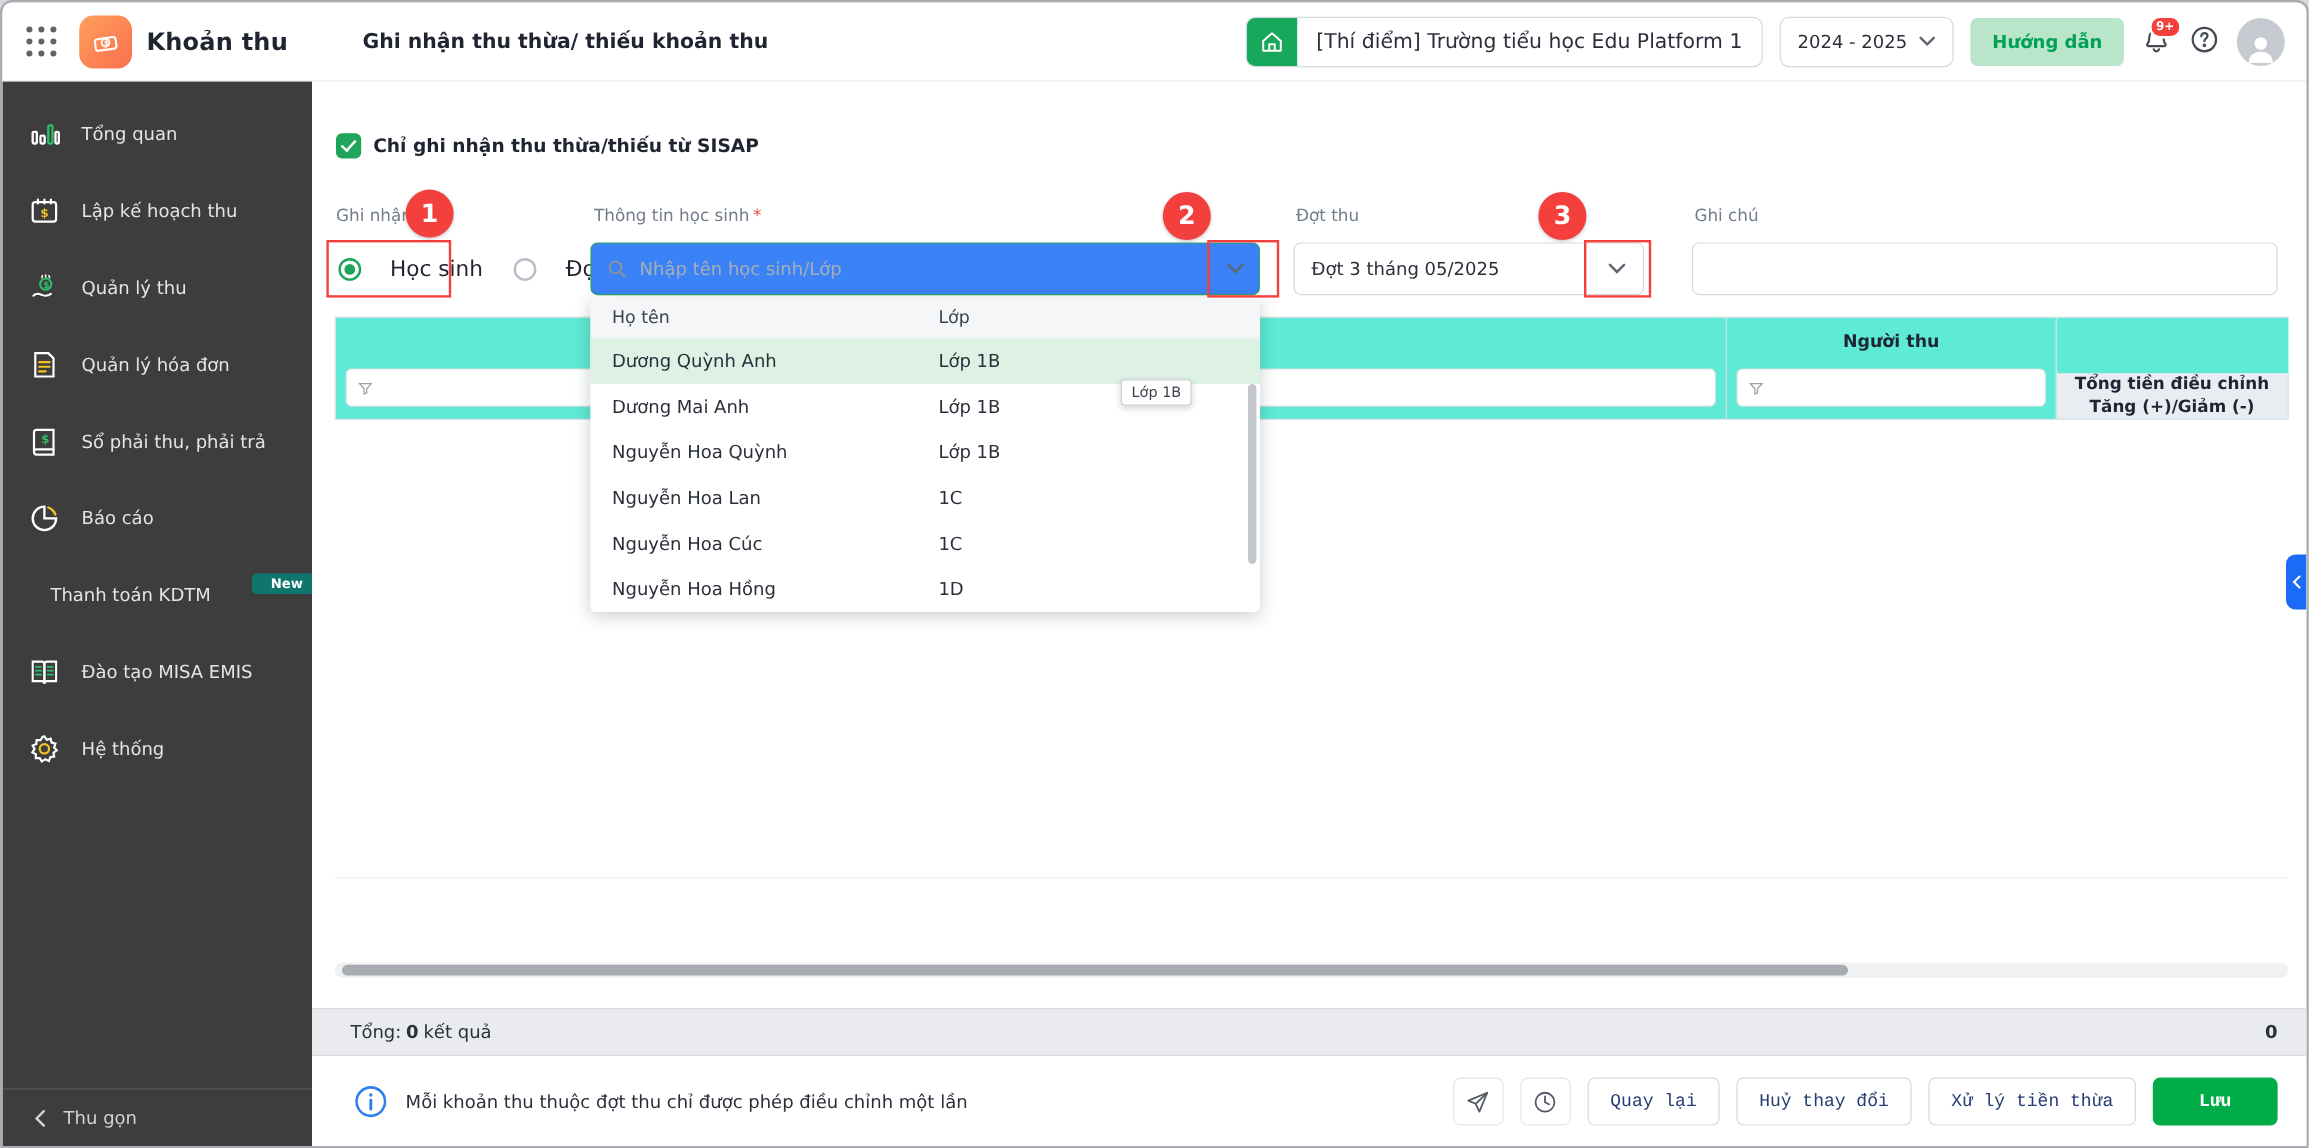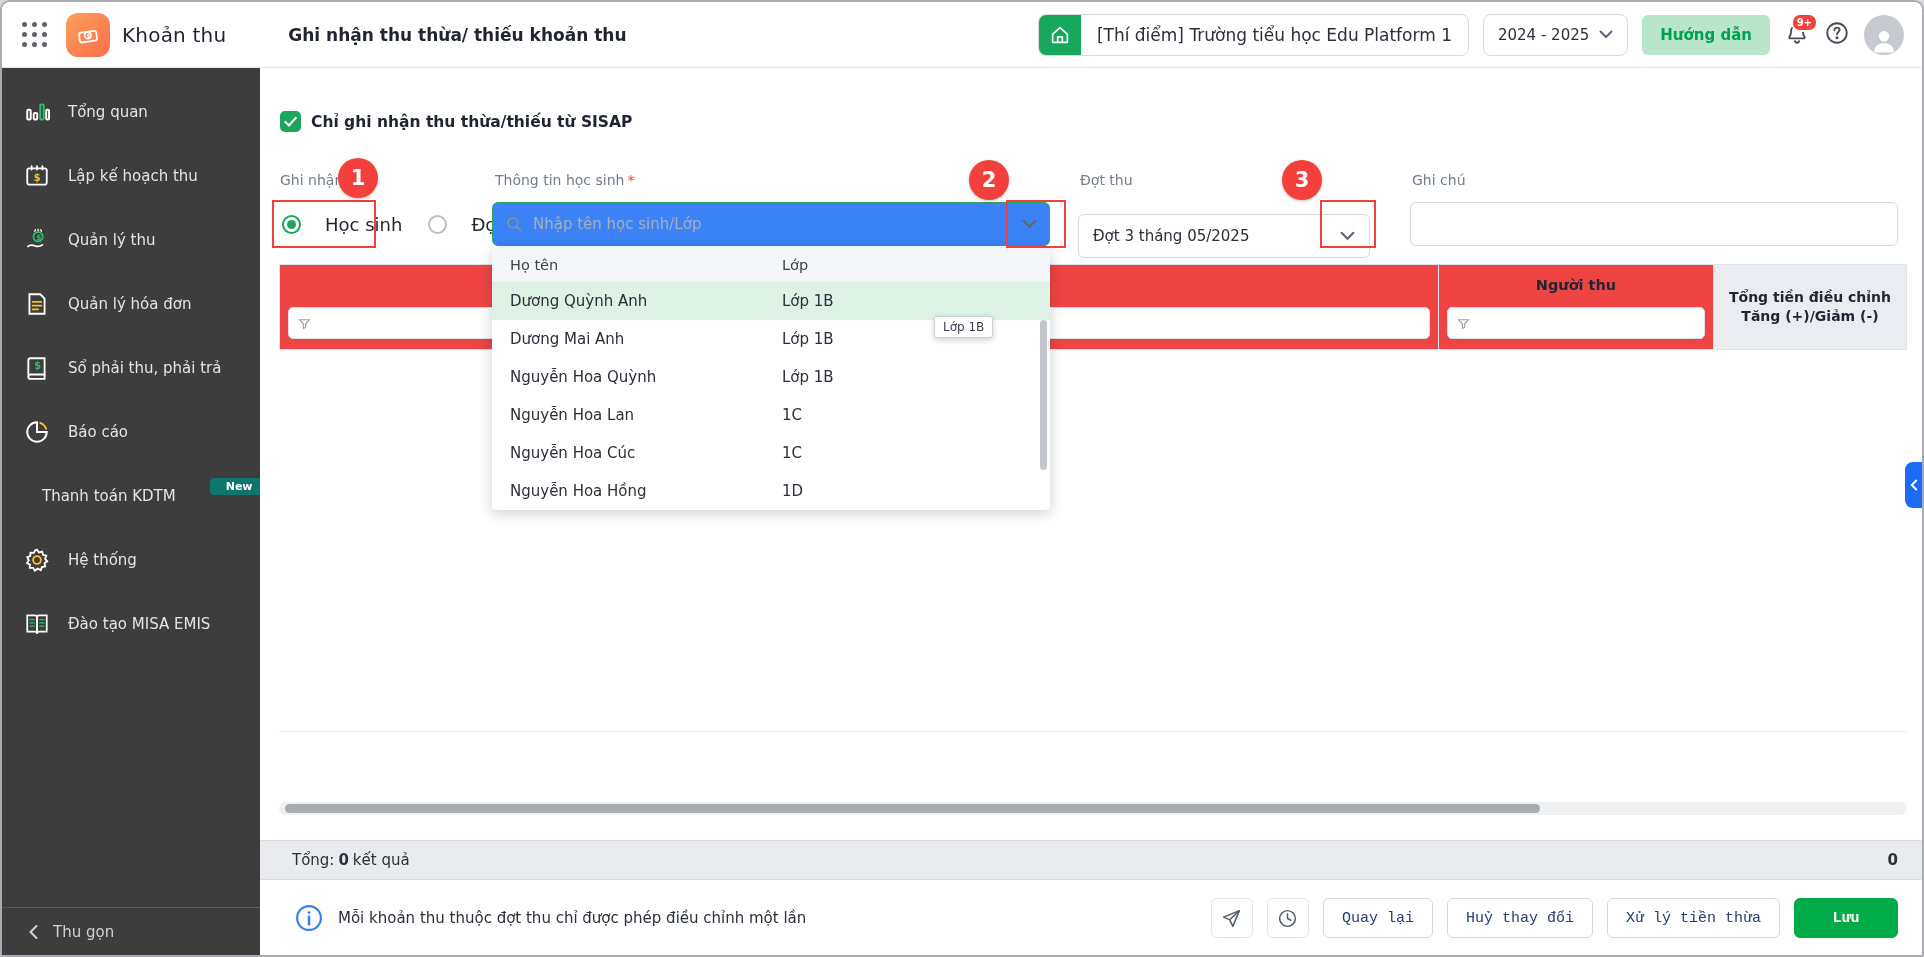--- a/index.html
+++ b/index.html
@@ -6,21 +6,21 @@
   body { background:#d7d9dd; font-family:"DejaVu Sans","Liberation Sans",sans-serif; }
   .window { width:1924px; height:957px; background:#fff; border:2px solid #a9abb0;
             border-radius:10px 10px 2px 2px; overflow:hidden; display:flex; flex-direction:column; position:relative; }
 
   
   .header { height:66px; background:#fff; border-bottom:1px solid #e4e6ea; display:flex; align-items:center; padding:0 18px 0 20px; flex:0 0 66px; }
   .grid-icon { width:26px; height:26px; display:grid; grid-template-columns:repeat(3,1fr); gap:4px; margin-right:18px; cursor:pointer; }
   .grid-icon i { width:5px; height:5px; border-radius:50%; background:#5f6368; }
   .app-logo { width:44px; height:44px; border-radius:12px; background:linear-gradient(135deg,#ff9f5a,#f96f4d); display:flex; align-items:center; justify-content:center; margin-right:12px; }
   .app-logo svg { width:26px; height:26px; }
-  .app-name { font-size:20px; font-weight:normal; color:#1f2430; letter-spacing:.2px; }
+  .app-name { font-size:20px; font-weight:bold; color:#1f2430; letter-spacing:.2px; }
   .page-title { font-size:17px; font-weight:bold; color:#1f2430; margin-left:62px; }
   .header-right { margin-left:auto; display:flex; align-items:center; gap:14px; }
   .school-box { display:flex; align-items:center; border:1px solid #d6d9de; border-radius:8px; height:42px; overflow:hidden; background:#fff; cursor:pointer; }
   .school-ico { width:42px; height:42px; background:#18a85c; display:flex; align-items:center; justify-content:center; }
   .school-txt { padding:0 16px; font-size:17px; color:#2a2f3a; white-space:nowrap; }
   .year-box { display:flex; align-items:center; gap:10px; border:1px solid #d6d9de; border-radius:8px; height:42px; padding:16px 14px; font-size:15px; color:#2a2f3a; cursor:pointer; }
   .guide-btn { height:40px; padding:0 18px; background:#b9e5cb; color:#00a155; border:none; border-radius:6px; font-size:15px; font-weight:bold; cursor:pointer; font-family:inherit; }
   .bell-wrap { position:relative; cursor:pointer; }
   .badge-9 { position:absolute; top:-7px; right:-8px; background:#f43f3b; color:#fff; font-size:10px; font-weight:bold; border-radius:9px; padding:2px 4px; border:2px solid #fff; }
   .help-ico { cursor:pointer; }
@@ -47,28 +47,28 @@
 
   .radio-row { position:absolute; left:22px; top:134px; height:44px; display:flex; align-items:center; gap:26px; }
   .radio { display:flex; align-items:center; gap:24px; font-size:18px; color:#1f2430; cursor:pointer;text-align:right; }
   .rdot { width:19px; height:19px; border-radius:50%; border:2px solid #b9bec6; background:#fff; position:relative; }
   .rdot.on { border-color:#1fa45b; }
   .rdot.on::after { content:""; position:absolute; inset:3px; border-radius:50%; background:#1fa45b; }
 
   .combo { position:absolute; left:232px; top:134px; width:558px; height:44px; border:1.5px solid #2aa564; border-radius:6px; background:#3b82f6; display:flex; align-items:center; padding:0 12px; gap:10px; cursor:text; }
   .combo input { border:none; outline:none; flex:1; font-size:15px; color:#2a2f3a; font-family:inherit; background:transparent; }
   .combo input::placeholder { color:#a7aeb8; }
-  .select-box { position:absolute; top:134px; height:44px; border:1px solid #d6d9de; border-radius:6px; background:#fff; display:flex; align-items:center; padding:0 14px; font-size:15px; color:#2a2f3a; cursor:pointer;margin-top:12px; }
+  .select-box { position:absolute; top:134px; height:44px; border:1px solid #d6d9de; border-radius:6px; background:#fff; display:flex; align-items:center; padding:0 14px; font-size:15px; color:#2a2f3a; cursor:pointer; }
   .sel-batch { left:818px; width:292px; }
   .sel-batch .chev { margin-left:auto; }
   .note-input { position:absolute; left:1150px; top:134px; width:488px; height:44px; border:1px solid #d6d9de; border-radius:6px; font-size:15px; padding:0 14px; font-family:inherit; color:#2a2f3a; outline:none; }
 
   
   .table { position:absolute; left:19px; top:196px; width:1628px; }
-  .thead { display:flex; border:1px solid #e0e3e8; border-left:none; border-right:none; background:#ef4444; }
+  .thead { display:flex; border:1px solid #e0e3e8; border-left:none; border-right:none; background:#5eead4;align-items:flex-end; }
   .th { border-right:1px solid #e0e3e8; }
   .th:first-child { border-left:1px solid #e0e3e8; }
   .th-main { width:1160px; }
   .th-col { width:275px; }
   .th-tot { width:193px; background:#e9ecf1; display:flex; flex-direction:column; align-items:center; justify-content:center; font-size:14px; font-weight:bold; color:#1f2633; line-height:1.35; text-align:center; }
   .th-title { height:40px; display:flex; align-items:center; justify-content:center; font-size:14.5px; font-weight:bold; color:#1f2633; }
   .th-filter { height:44px; display:flex; align-items:center; padding:0 8px 8px; }
   .filter-input { flex:1; height:32px; border:1px solid #dcdfe4; border-radius:5px; background:#fff; display:flex; align-items:center; gap:8px; padding:0 9px; }
   .filter-input input { border:none; outline:none; flex:1; font-size:13px; font-family:inherit; background:transparent; }
   .tbody-empty { height:382px; background:#fff; border-bottom:1px solid #eceef2; }
@@ -225,33 +225,33 @@
         <svg width="26" height="26" viewBox="0 0 24 24" fill="none" stroke-width="1.7" stroke-linecap="round">
           <rect x="3" y="5" width="18" height="13" rx="2" stroke="#fff"></rect>
           <path d="M6 13 H11 M6 15.5 H9" stroke="#fff" stroke-width="1.3"></path>
           <circle cx="16.5" cy="17.5" r="4" stroke="#2ebd6b" fill="#3d3d3d"></circle>
           <path d="M14.8 17.5 L16 18.7 L18.2 16.3" stroke="#2ebd6b" stroke-width="1.4"></path>
         </svg>
         <span class="lbl">Thanh toán KDTM</span>
         <span class="new-badge">New</span>
       </div>
       <div class="side-item">
-        <svg width="26" height="26" viewBox="0 0 24 24" fill="none" stroke-width="1.7" stroke-linecap="round">
-          <path d="M12 2.5 L13.8 5 L16.8 4.2 L17.5 7.2 L20.5 8 L19.5 11 L21.5 13.2 L19 15 L19.5 18 L16.5 18.5 L15.5 21.4 L12.6 20 L10 21.8 L8.4 19.2 L5.4 19.2 L5.4 16.2 L2.8 14.8 L4.4 12.2 L3 9.5 L5.8 8.3 L6 5.3 L9 5.4 L10.6 2.8 Z" stroke="#fff"></path>
-          <circle cx="12" cy="12" r="3.6" stroke="#f5c325"></circle>
-        </svg>
-        <span class="lbl">Hệ thống</span>
-      </div>
-      <div class="side-item">
         <svg width="26" height="26" viewBox="0 0 24 24" fill="none" stroke-width="1.6" stroke-linecap="round">
           <path d="M3 4 H10 C11.1 4 12 4.9 12 6 V21 C12 19.9 11.1 19 10 19 H3 Z" stroke="#fff"></path>
           <path d="M21 4 H14 C12.9 4 12 4.9 12 6 V21 C12 19.9 12.9 19 14 19 H21 Z" stroke="#fff"></path>
           <path d="M5.5 8 H9.5 M5.5 11 H9.5 M5.5 14 H9.5 M14.5 8 H18.5 M14.5 11 H18.5 M14.5 14 H18.5" stroke="#2ebd6b" stroke-width="1.3"></path>
         </svg>
         <span class="lbl">Đào tạo MISA EMIS</span>
+      </div>
+      <div class="side-item">
+        <svg width="26" height="26" viewBox="0 0 24 24" fill="none" stroke-width="1.7" stroke-linecap="round">
+          <path d="M12 2.5 L13.8 5 L16.8 4.2 L17.5 7.2 L20.5 8 L19.5 11 L21.5 13.2 L19 15 L19.5 18 L16.5 18.5 L15.5 21.4 L12.6 20 L10 21.8 L8.4 19.2 L5.4 19.2 L5.4 16.2 L2.8 14.8 L4.4 12.2 L3 9.5 L5.8 8.3 L6 5.3 L9 5.4 L10.6 2.8 Z" stroke="#fff"></path>
+          <circle cx="12" cy="12" r="3.6" stroke="#f5c325"></circle>
+        </svg>
+        <span class="lbl">Hệ thống</span>
       </div>
       <div class="side-bottom">
         <svg width="11" height="16" viewBox="0 0 10 16" fill="none" stroke="#cfd3d8" stroke-width="2" stroke-linecap="round">
             <path d="M8 2 L2 8 L8 14"></path>
           </svg>
         <span>Thu gọn</span>
       </div>
     </div>
 
     <div class="content">

